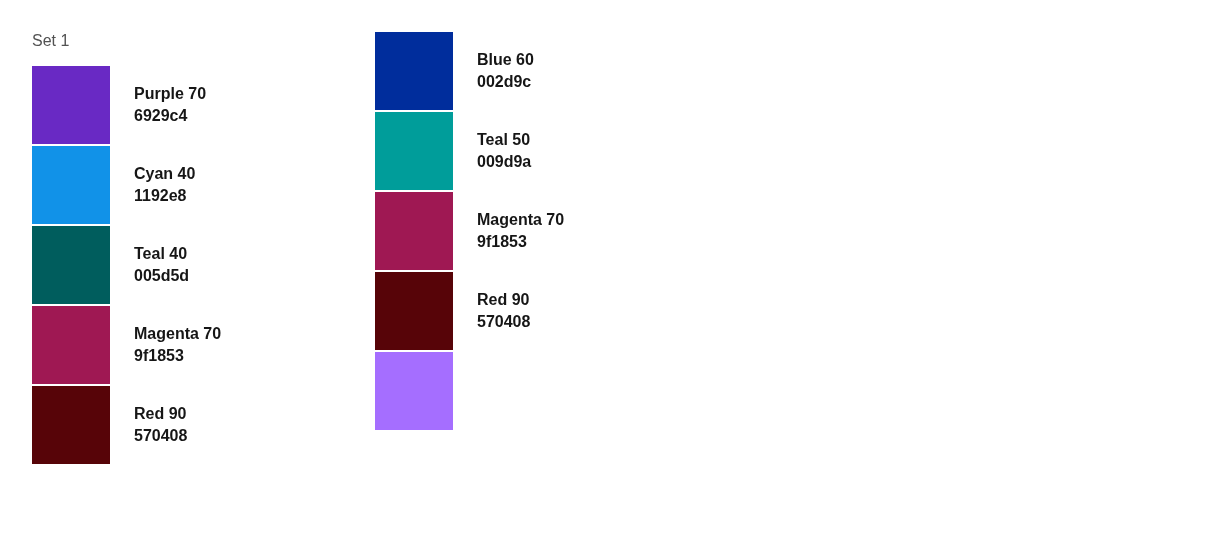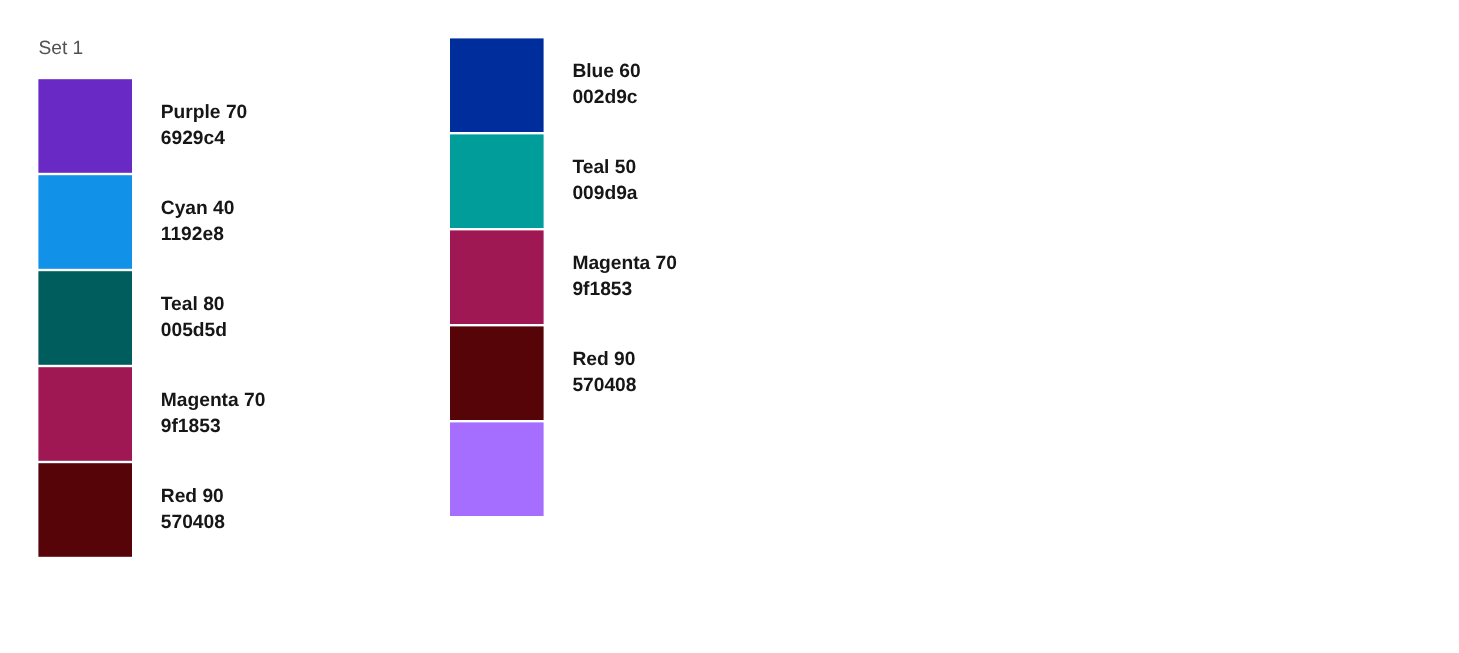--- a/index.html
+++ b/index.html
@@ -76,21 +76,21 @@
       <div class="swatch" style="background-color:#1192e8"></div>
       <div class="swatch-info">
         <div class="swatch-name">Cyan 40</div>
         <div class="swatch-hex">1192e8</div>
       </div>
     </div>
 
     <div class="swatch-row">
       <div class="swatch" style="background-color:#005d5d"></div>
       <div class="swatch-info">
-        <div class="swatch-name">Teal 80</div>
+        <div class="swatch-name">Teal 40</div>
         <div class="swatch-hex">005d5d</div>
       </div>
     </div>
 
     <div class="swatch-row">
       <div class="swatch" style="background-color:#9f1853"></div>
       <div class="swatch-info">
         <div class="swatch-name">Magenta 70</div>
         <div class="swatch-hex">9f1853</div>
       </div>

